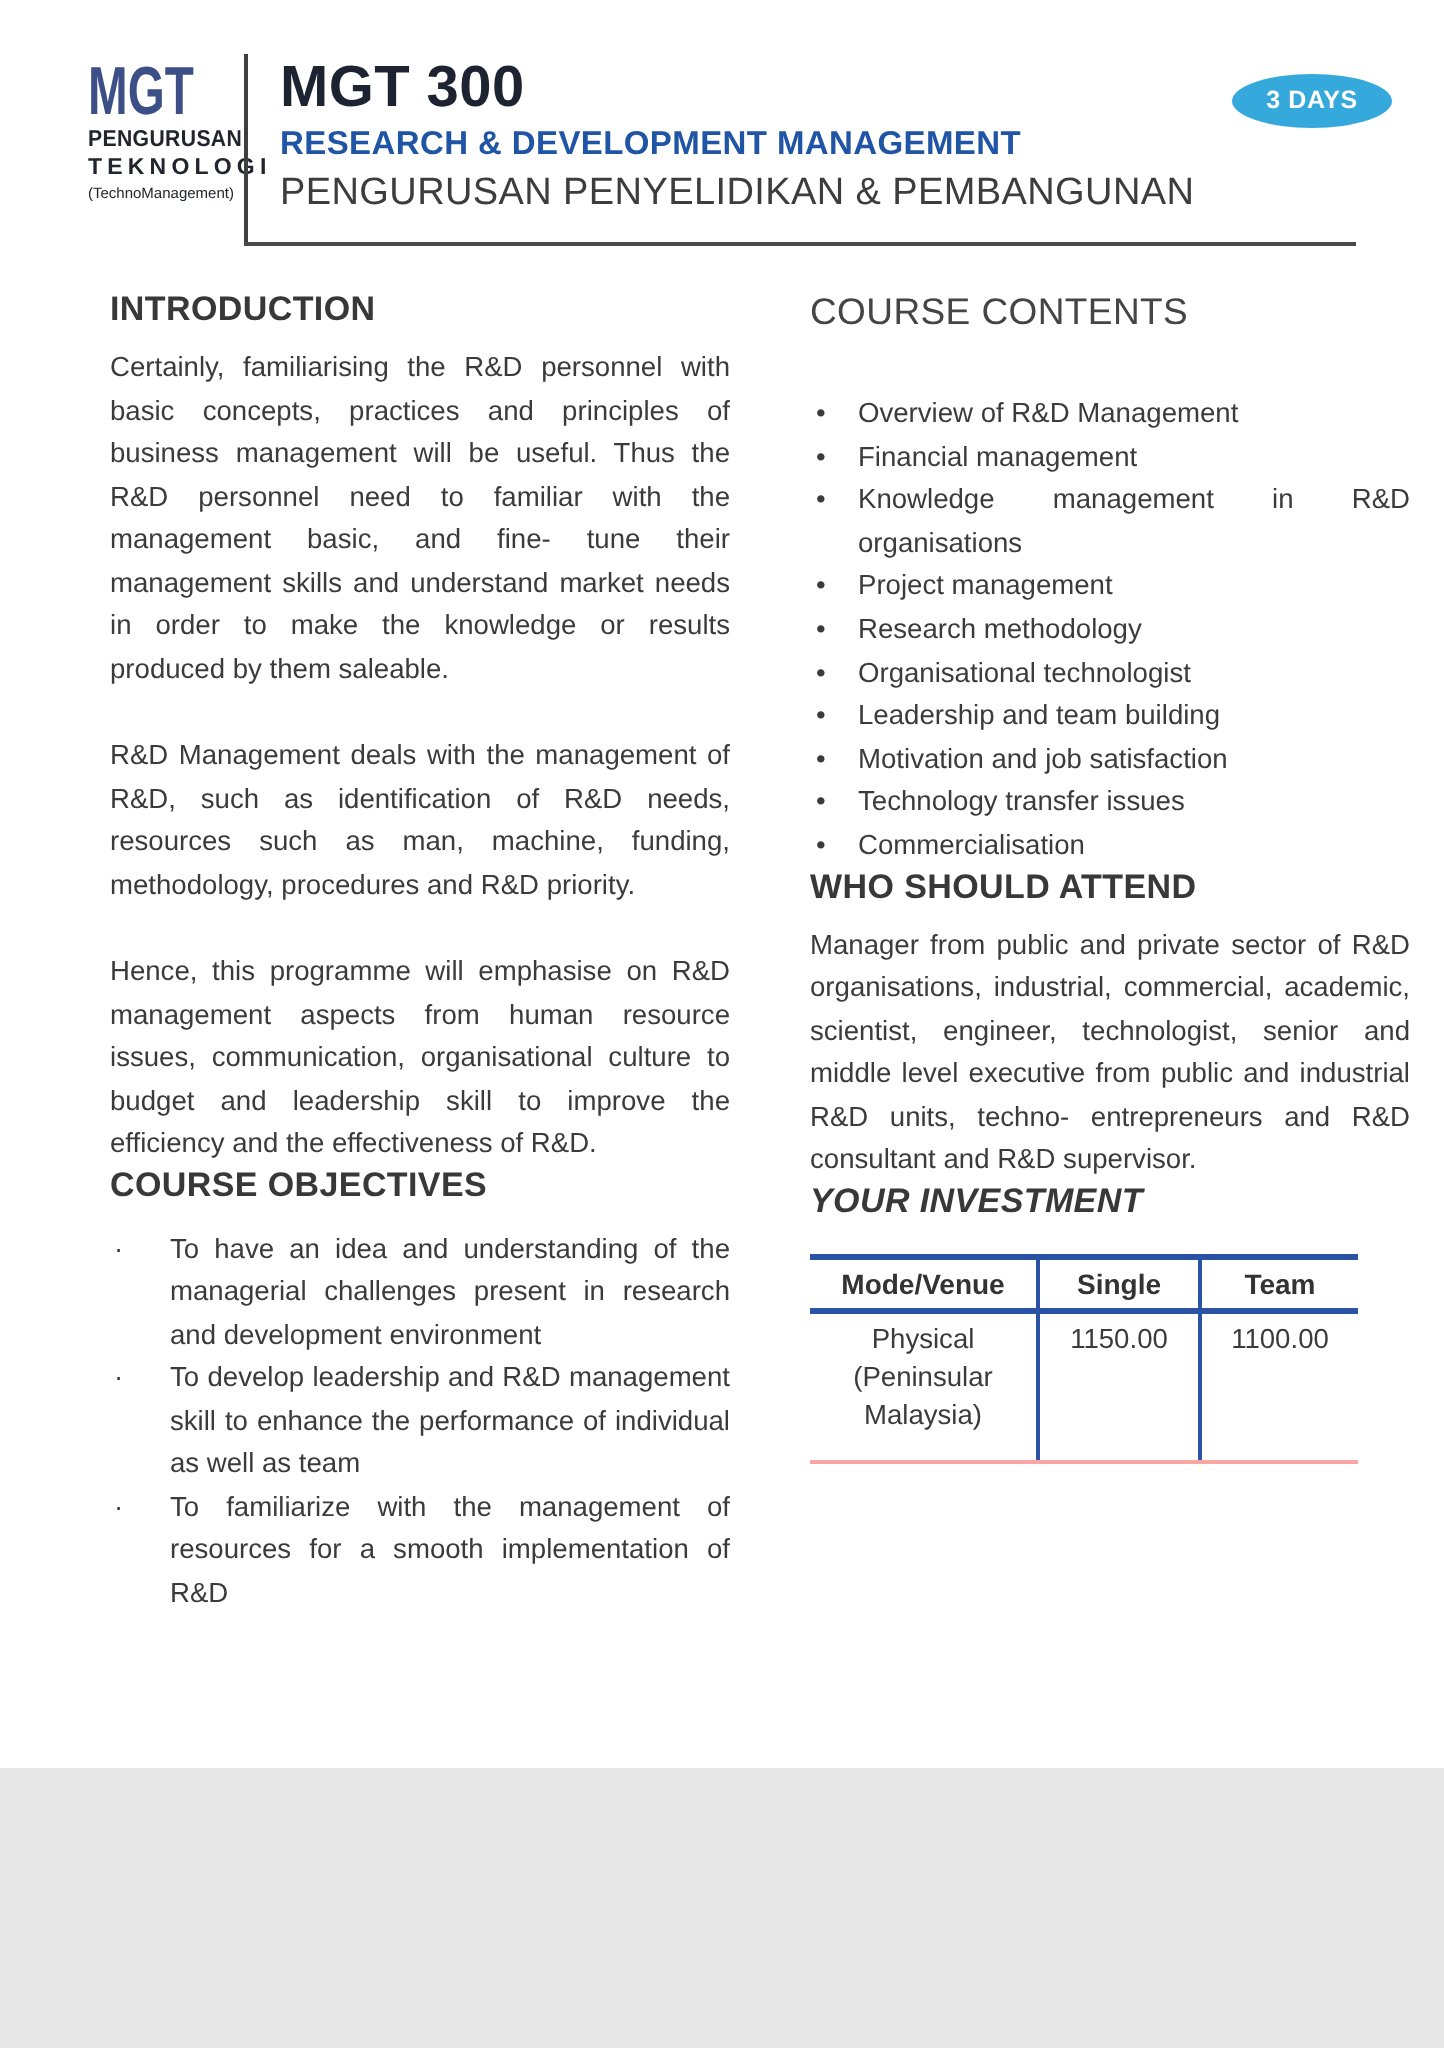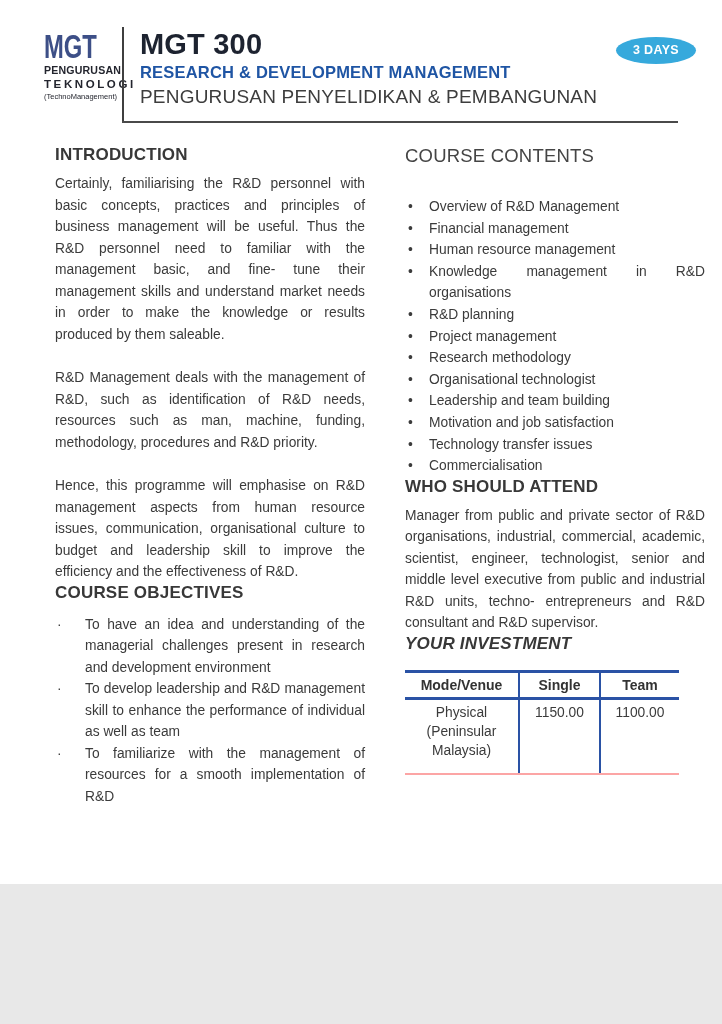--- a/index.html
+++ b/index.html
@@ -108,23 +108,21 @@
       <li>To develop leadership and R&amp;D management skill to enhance the performance of individual as well as team</li>
       <li>To familiarize with the management of resources for a smooth implementation of R&amp;D</li>
     </ul>
   </section>
 
   <section class="col-right">
     <h2 class="sect-light">COURSE CONTENTS</h2>
     <ul class="content-list">
       <li>Overview of R&amp;D Management</li>
       <li>Financial management</li>
-      <li>Human resource management</li>
       <li>Knowledge management in R&amp;D organisations</li>
-      <li>R&amp;D planning</li>
       <li>Project management</li>
       <li>Research methodology</li>
       <li>Organisational technologist</li>
       <li>Leadership and team building</li>
       <li>Motivation and job satisfaction</li>
       <li>Technology transfer issues</li>
       <li>Commercialisation</li>
     </ul>
 
     <h2 class="sect attend-heading">WHO SHOULD ATTEND</h2>

